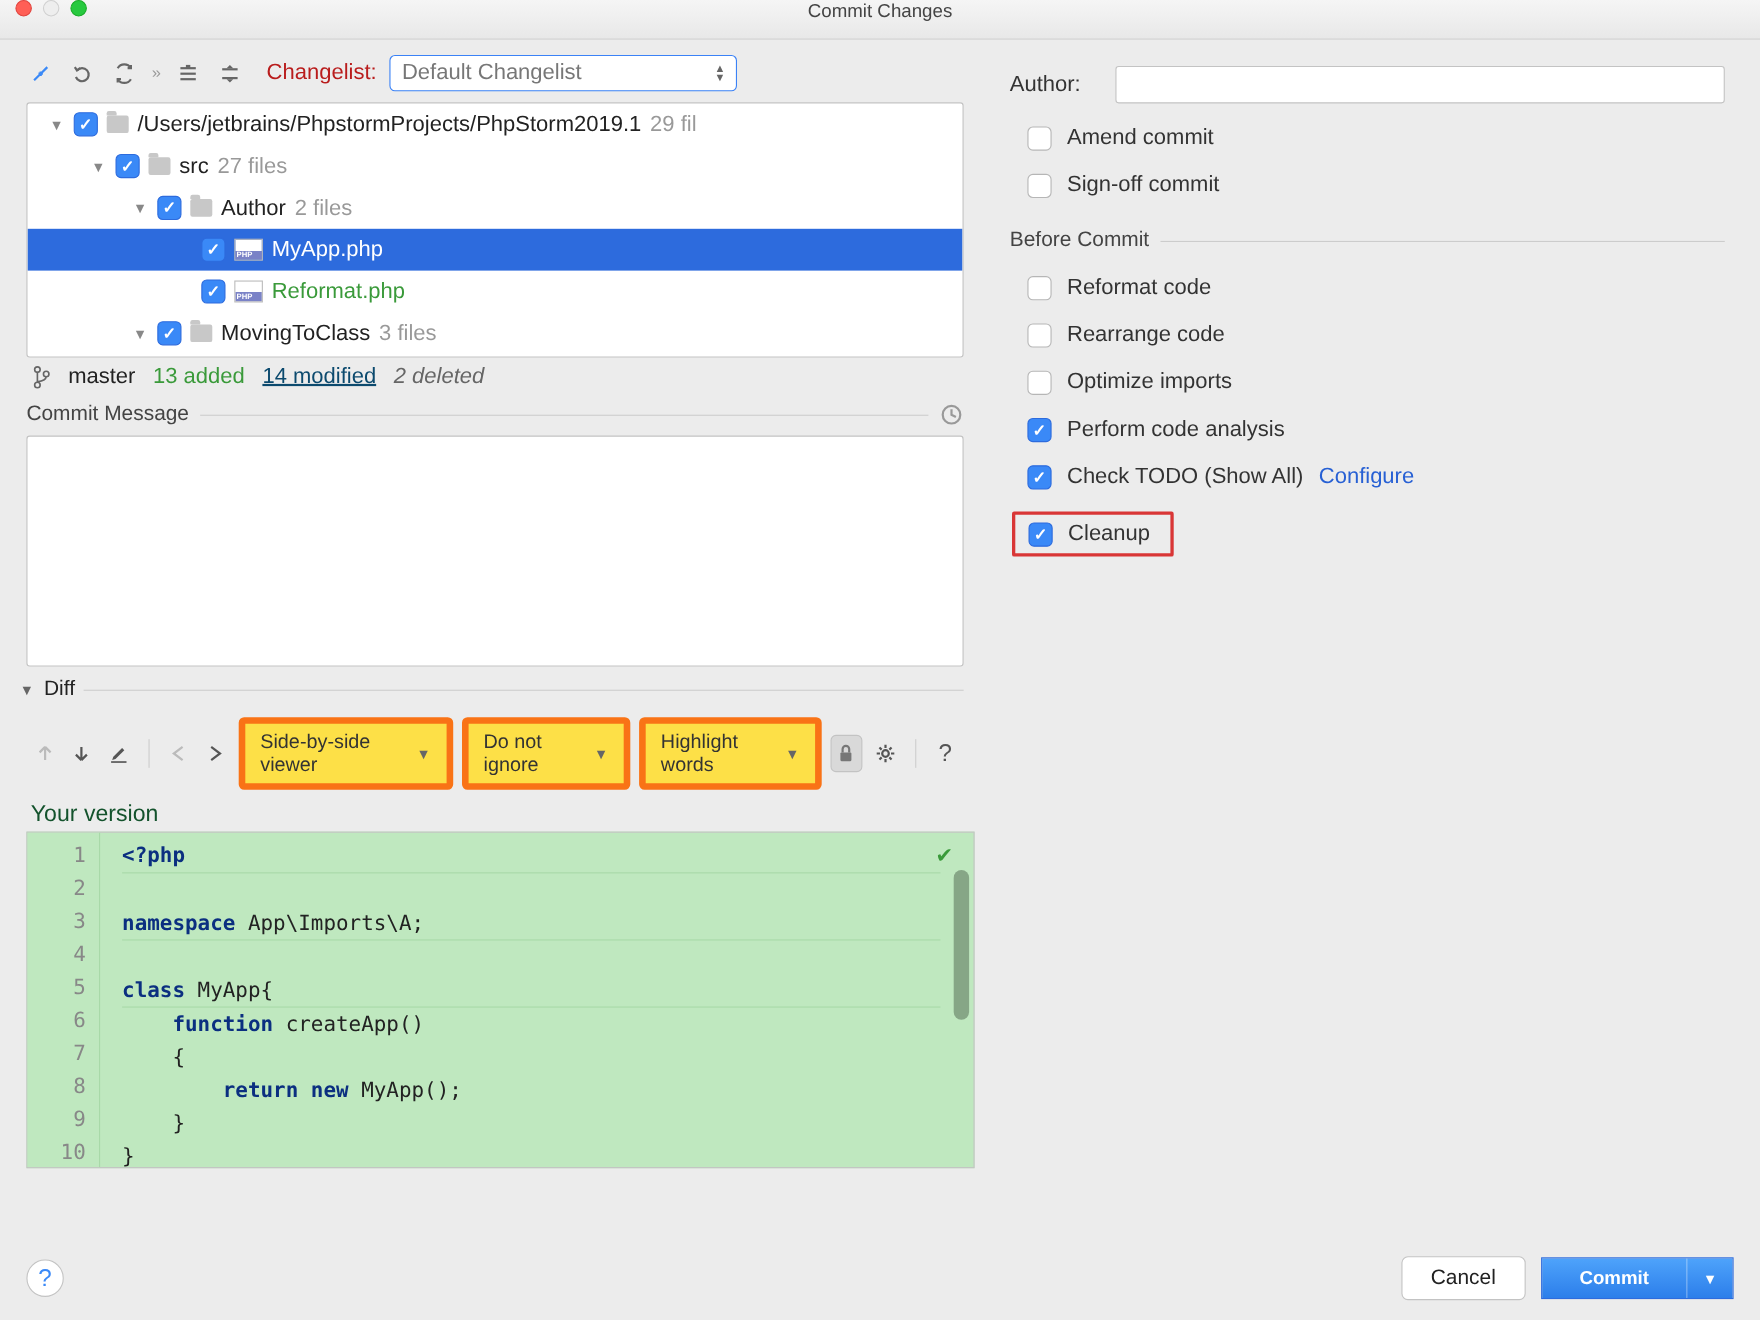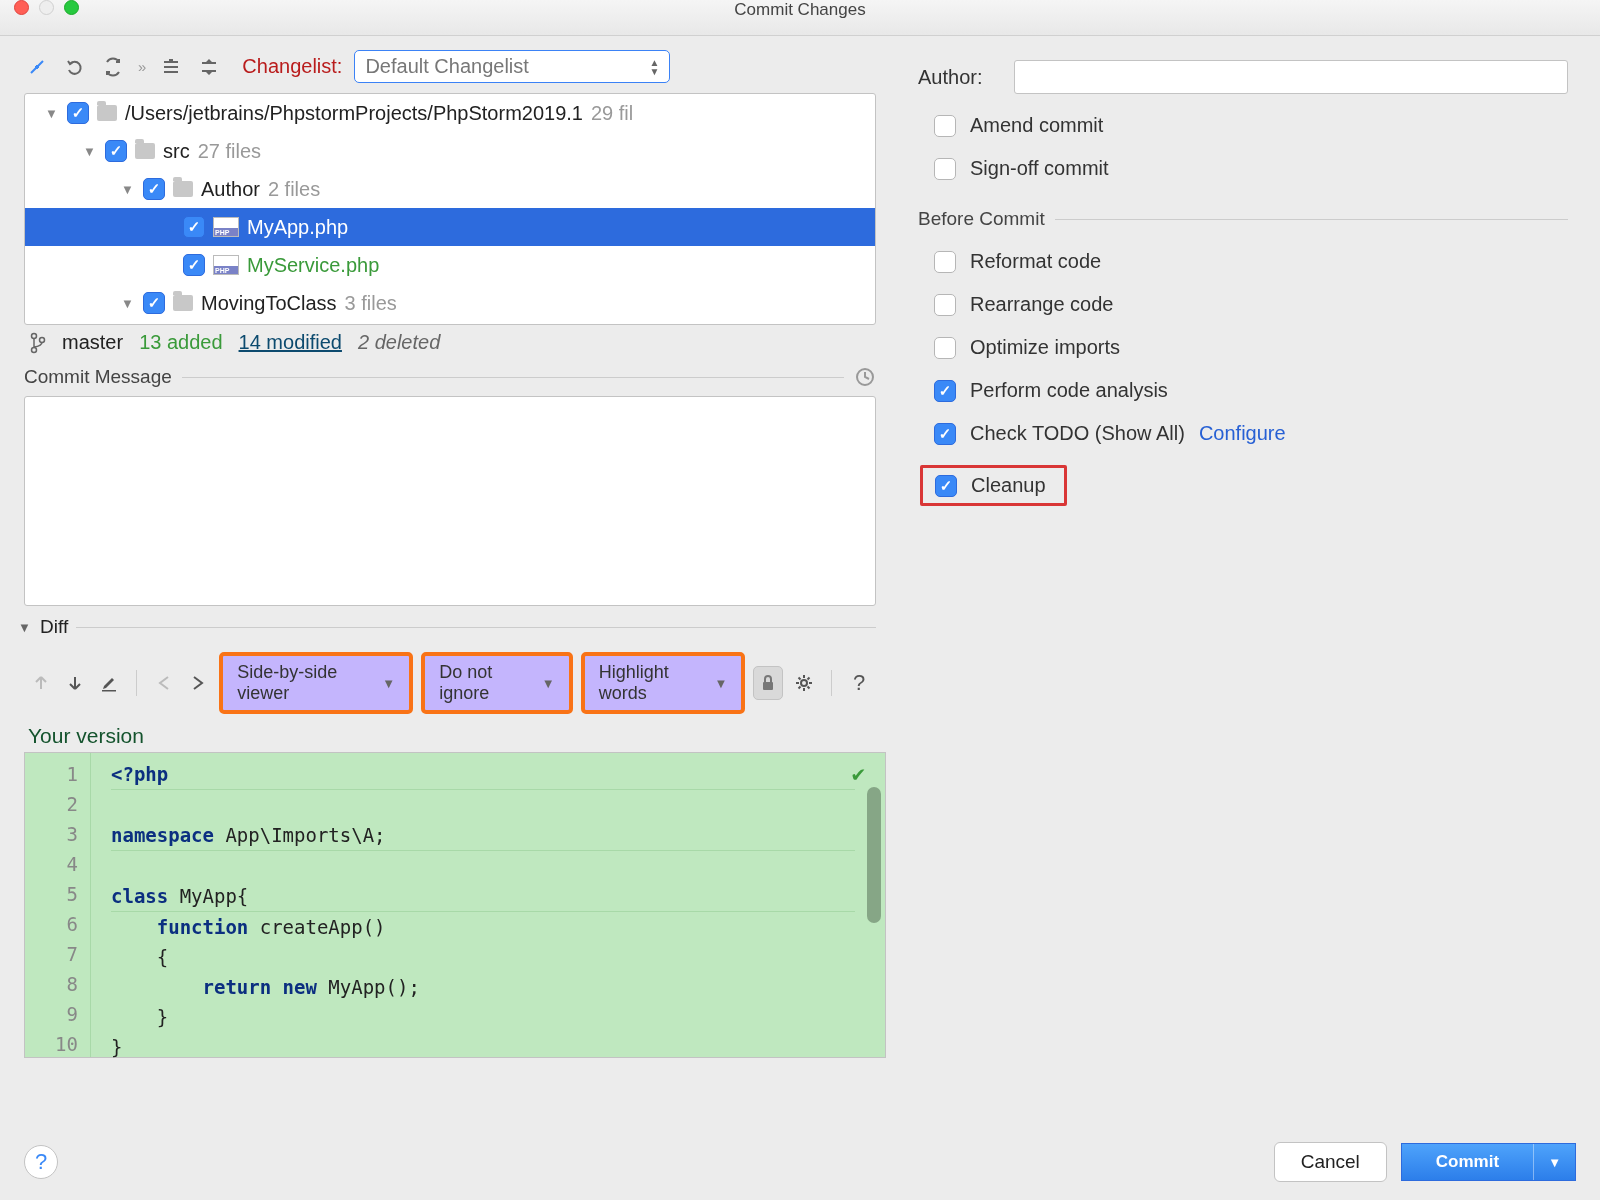--- a/index.html
+++ b/index.html
@@ -58,21 +58,21 @@
 .commit-msg-box { margin: 0 24px 6px 24px; border: 1px solid #c3c3c3; background: #fff; height: 210px; border-radius: 3px; }
 
 
 .diff-header { display: flex; align-items: center; padding: 4px 24px 4px 18px; font-size: 19px; gap: 8px; }
 .diff-line { flex: 1; height: 1px; background: #ccc; }
 
 
 .diff-toolbar { display: flex; align-items: center; gap: 8px; padding: 10px 28px; }
 .dt-btn { width: 30px; height: 30px; display: flex; align-items: center; justify-content: center; color: #888; cursor: pointer; }
 .dt-btn.active { color: #444; }
-.dt-combo { border: 4px solid #f97316; background: #c4b5fd; border-radius: 5px; padding: 6px 14px; display: flex; align-items: center; gap: 12px; font-size: 18px; color: #333; cursor: pointer; }
+.dt-combo { border: 6px solid #f97316; background: #fde047; border-radius: 5px; padding: 6px 14px; display: flex; align-items: center; gap: 12px; font-size: 18px; color: #333; cursor: pointer; }
 .dt-combo .arrow { color: #666; font-size: 13px; }
 .dt-lock { width: 34px; height: 34px; background: #d9d9d9; border: 1px solid #c3c3c3; border-radius: 5px; display: flex; align-items: center; justify-content: center; }
 .dt-sep { width: 1px; height: 26px; background: #ccc; margin: 0 6px; }
 
 .diff-label { padding: 0 28px 4px 28px; font-size: 21px; color: #14532d; }
 
 
 .code-area { margin: 0 14px 0 24px; border: 1px solid #c3c3c3; background: #bfe8bf; display: flex; height: 306px; position: relative; }
 .gutter { width: 66px; background: #bfe8bf; border-right: 1px solid #a8d9a8; text-align: right; padding: 6px 12px 0 0; color: #888; font-family: "Menlo", monospace; font-size: 19px; line-height: 30px; }
 .code { flex: 1; padding: 6px 0 0 20px; font-family: "Menlo", monospace; font-size: 19px; line-height: 30px; position: relative; }
@@ -188,21 +188,21 @@
           <span class="tree-count">2 files</span>
         </div>
         <div class="tree-row selected" style="padding-left:158px">
           <span class="checkbox on"></span>
           <span class="php-icon"></span>
           <span class="tree-label">MyApp.php</span>
         </div>
         <div class="tree-row" style="padding-left:158px">
           <span class="checkbox on"></span>
           <span class="php-icon"></span>
-          <span class="tree-label filename-green">MyService.php</span>
+          <span class="tree-label filename-green">Reformat.php</span>
         </div>
         <div class="tree-row" style="padding-left:96px">
           <span class="disclose">▼</span>
           <span class="checkbox on"></span>
           <span class="folder-icon"></span>
           <span class="tree-label">MovingToClass</span>
           <span class="tree-count">3 files</span>
         </div>
       </div>
 

